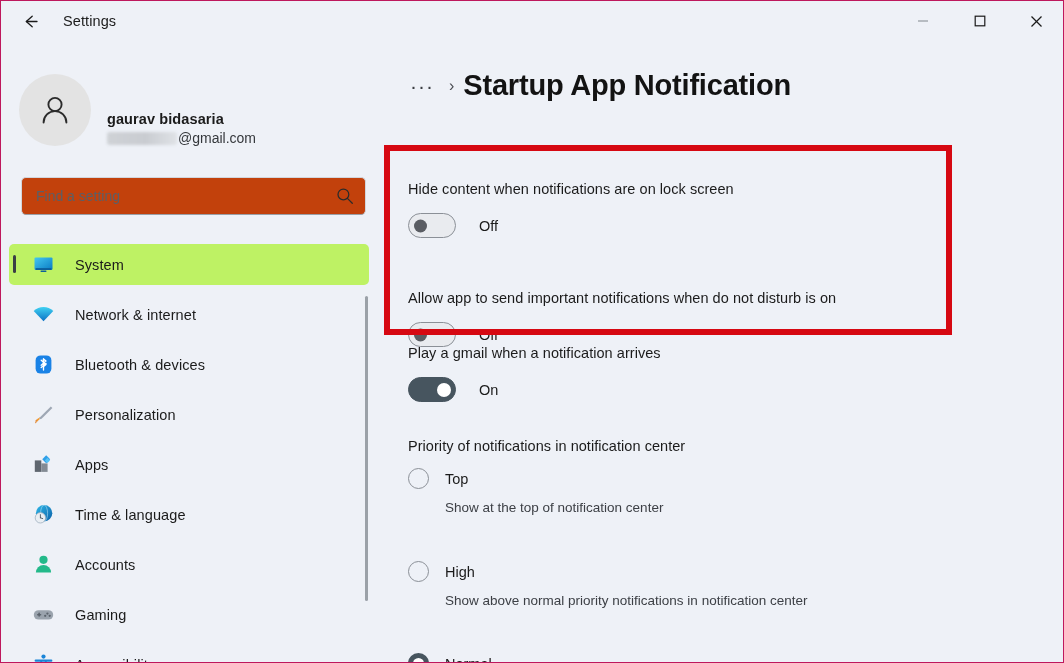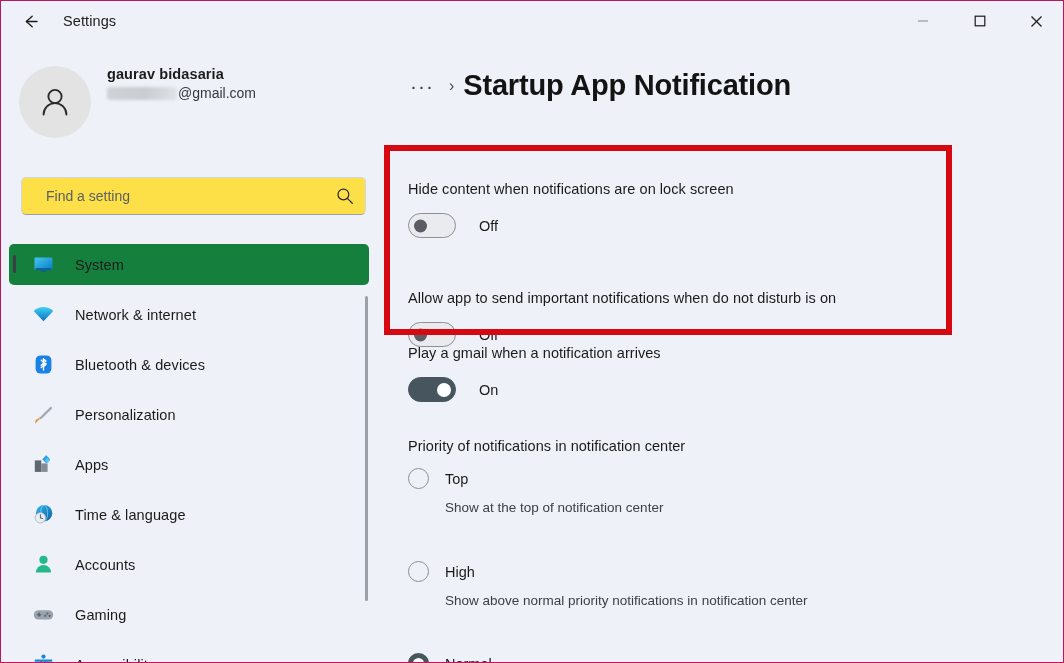--- a/index.html
+++ b/index.html
@@ -65,21 +65,21 @@
     height: 623px;
     background: #eef1f7;
     overflow: hidden;
   }
 
   #account-card {
     position: absolute;
     top: 25px; left: 18px;
     width: 300px; height: 80px;
     display: flex;
-    align-items: flex-start;
+    align-items: flex-end;
     border-radius: 6px;
     cursor: pointer;
   }
   #avatar {
     width: 72px; height: 72px;
     border-radius: 50%;
     background: #e3e3e3;
     display: flex; align-items: center; justify-content: center;
     flex: 0 0 auto;
   }
@@ -115,22 +115,22 @@
   #search-wrap {
     position: absolute;
     top: 136px; left: 20px;
     width: 345px; height: 38px;
   }
   #search-input {
     width: 100%; height: 100%;
     border: 1px solid #d2d6dd;
     border-bottom: 1px solid #9aa0a8;
     border-radius: 5px;
-    background: #fde047;
-    padding: 0 40px 0 24px;
+    background: #c2410c;
+    padding: 0 40px 0 14px;
     font-family: "Liberation Sans", sans-serif;
     font-size: 14px;
     color: #1b1b1b;
     outline: none;
   }
   #search-input::placeholder { color: #5b5f66; }
   #search-icon {
     position: absolute;
     right: 12px; top: 10px;
     width: 18px; height: 18px;
@@ -146,21 +146,21 @@
   .nav-item {
     position: relative;
     display: flex;
     align-items: center;
     height: 41px;
     margin-bottom: 9px;
     padding-left: 22px;
     border-radius: 5px;
     cursor: pointer;
   }
-  .nav-item.selected { background: #15803d; }
+  .nav-item.selected { background: #bef264; }
   .nav-item.selected::before {
     content: "";
     position: absolute;
     left: 4px; top: 11px;
     width: 3px; height: 18px;
     border-radius: 2px;
     background: #3b3f45;
   }
   .nav-icon {
     width: 24px; height: 24px;

